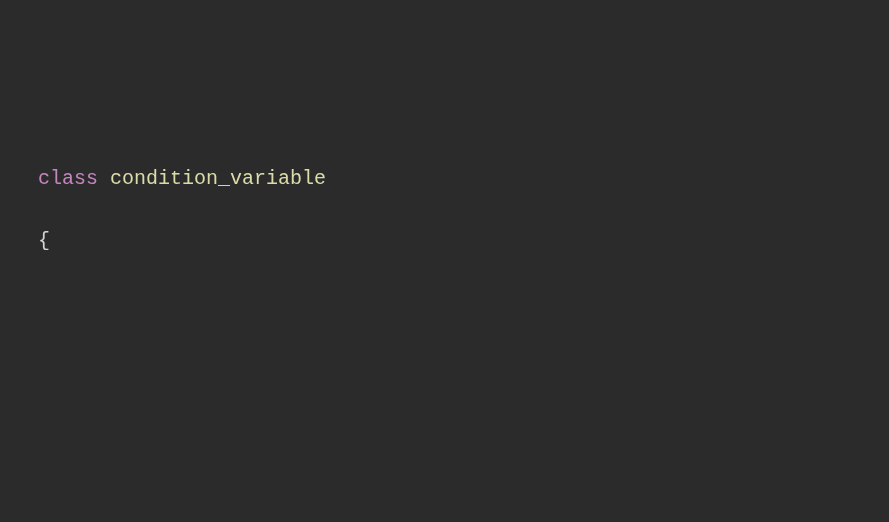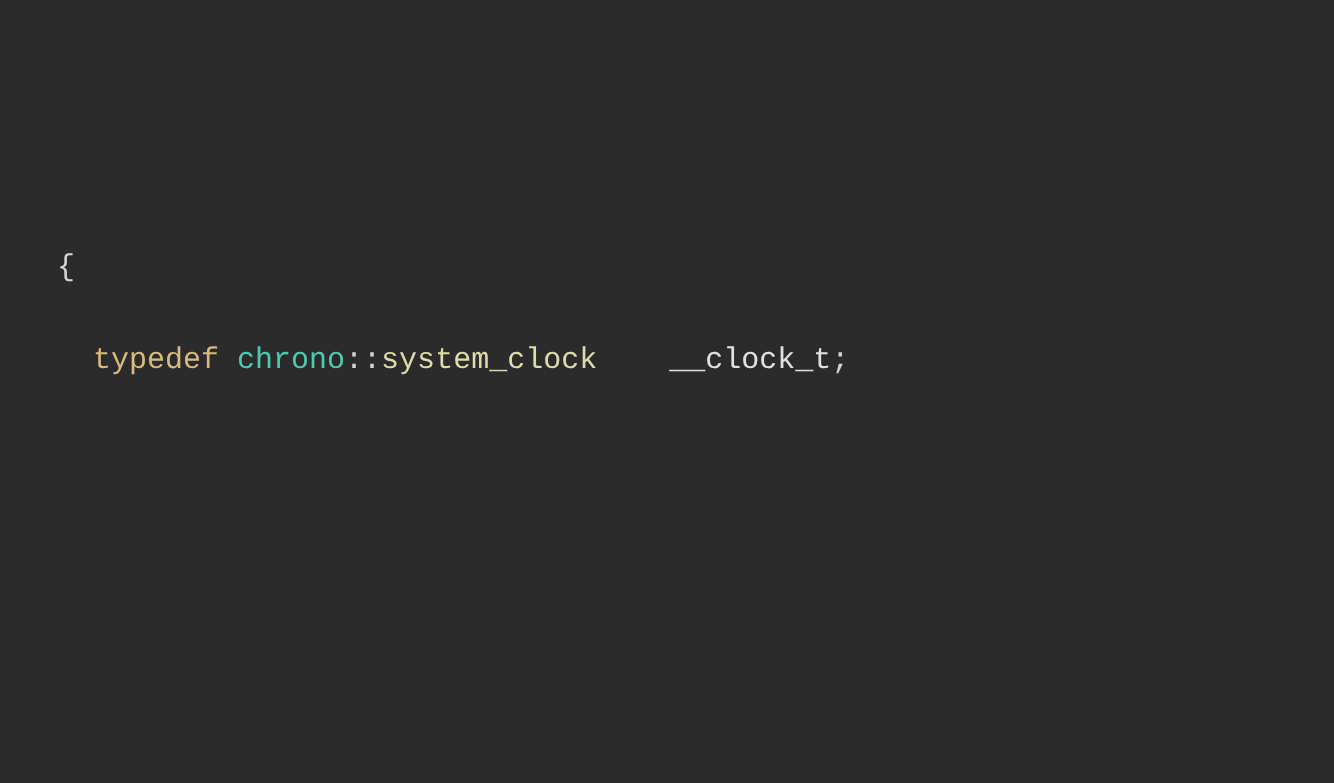--- a/index.html
+++ b/index.html
@@ -30,22 +30,22 @@
     .type-name { color: #dcdcaa; }
     .alias-name { color: #e0e0e0; }
     .punct { color: #d4d4d4; }
   </style>
 </head>
 <body>
 
 
 
 <div>
+<span class="line"><span>  </span><span class="kw-class">class</span> <span class="type-name">condition_variable</span></span>
 <span class="line"><span>  </span><span class="punct">{</span></span>
-<span class="line"><span>    </span><span class="kw-typedef">typedef</span> <span class="namespace">chrono</span><span class="scope-op">::</span><span class="type-name">system_clock</span><span>    </span><span class="alias-name">__clock_t</span><span class="punct">;</span></span>
 <span class="line"> </span>
 
 
 
 
 
 
 
 
 

